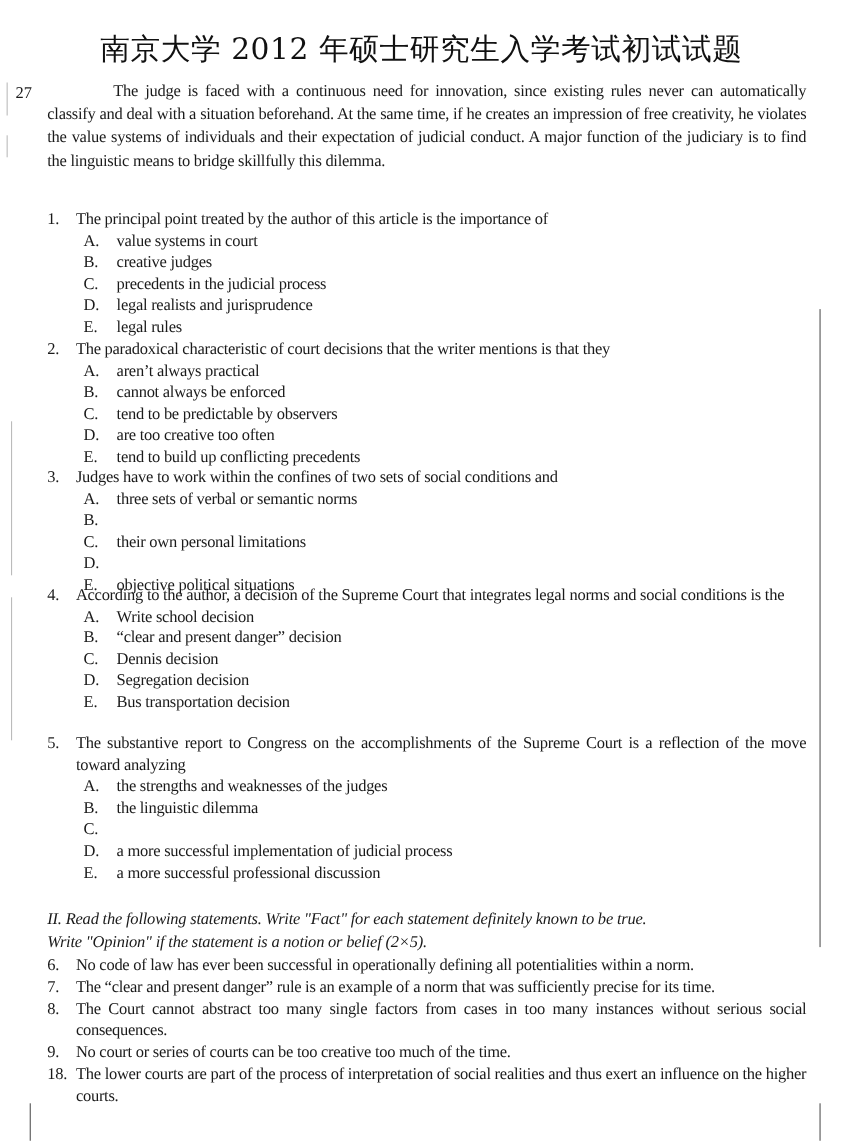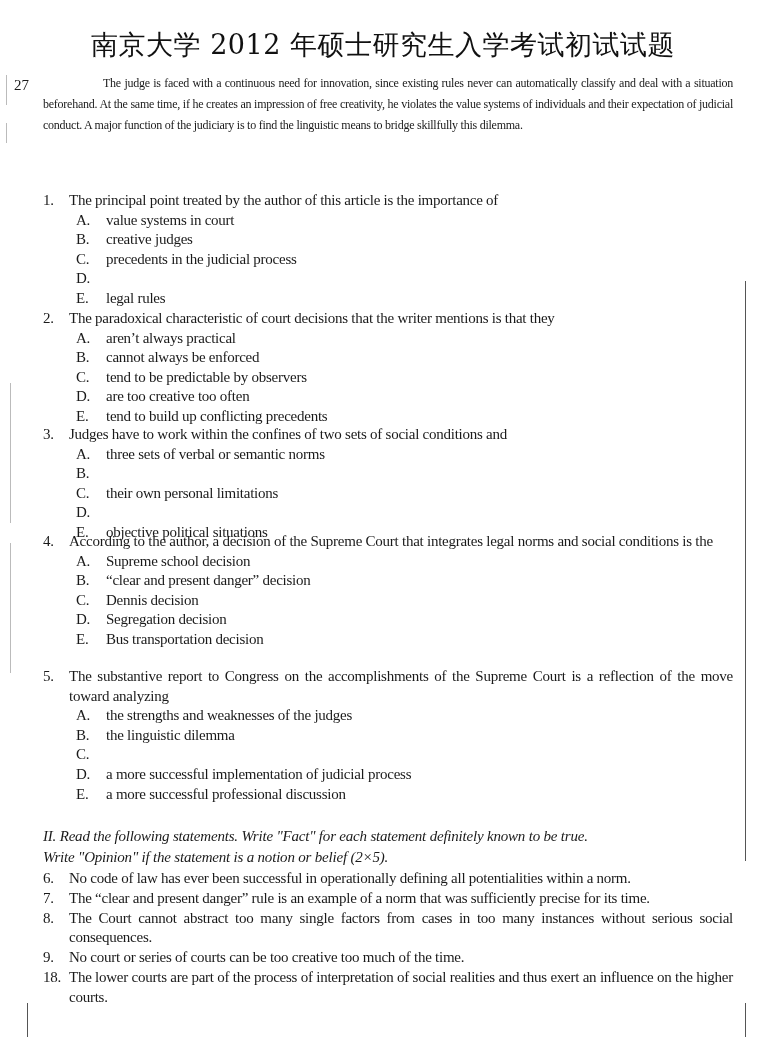--- a/index.html
+++ b/index.html
@@ -11,21 +11,21 @@
     }
     .page { position: absolute; left: 0; top: 13px; width: 766px; height: 1037px; }
     .title {
       position: absolute; left: 0; right: 0; top: 14px;
       text-align: center; font-size: 27px; letter-spacing: 0.5px;
       font-family: "DejaVu Serif", serif; color: #111;
     }
     .qnum-side { position: absolute; left: 14px; top: 64px; font-size: 15px; }
     .passage {
       position: absolute; left: 43px; top: 60px; width: 690px;
-      font-size: 12px; line-height: 21.2px; text-align: justify;
+      font-size: 15px; line-height: 21.2px; text-align: justify;
       text-indent: 60px; letter-spacing: -0.25px;
     }
     .section-head {
       position: absolute; left: 43px; width: 690px;
       font-style: italic; font-size: 15px; line-height: 21px; letter-spacing: -0.2px;
     }
     .q { position: absolute; left: 43px; width: 690px; font-size: 15px; line-height: 19.6px; letter-spacing: -0.25px; }
     .q .stem { display: flex; }
     .q .num { width: 26px; flex: none; }
     .q .stem-text { flex: 1; text-align: justify; }
@@ -60,20 +60,21 @@
         <div class="opt">
           <span class="letter">B.</span>
           <span>creative judges</span>
         </div>
         <div class="opt">
           <span class="letter">C.</span>
           <span>precedents in the judicial process</span>
         </div>
         <div class="opt">
           <span class="letter">D.</span>
+          <span>legal realists and jurisprudence</span>
         </div>
         <div class="opt">
           <span class="letter">E.</span>
           <span>legal rules</span>
         </div>
       </div>
       <div class="q" style="top: 296px;">
         <div class="stem">
           <span class="num">2.</span>
           <span class="stem-text">The paradoxical characteristic of court decisions that the writer mentions is that they</span>
@@ -123,21 +124,21 @@
           <span>objective political situations</span>
         </div>
       </div>
       <div class="q" style="top: 519px;">
         <div class="stem">
           <span class="num">4.</span>
           <span class="stem-text">According to the author, a decision of the Supreme Court that integrates legal norms and social conditions is the</span>
         </div>
         <div class="opt">
           <span class="letter">A.</span>
-          <span>Supreme school decision</span>
+          <span>Write school decision</span>
         </div>
         <div class="opt">
           <span class="letter">B.</span>
           <span>“clear and present danger” decision</span>
         </div>
         <div class="opt">
           <span class="letter">C.</span>
           <span>Dennis decision</span>
         </div>
         <div class="opt">

